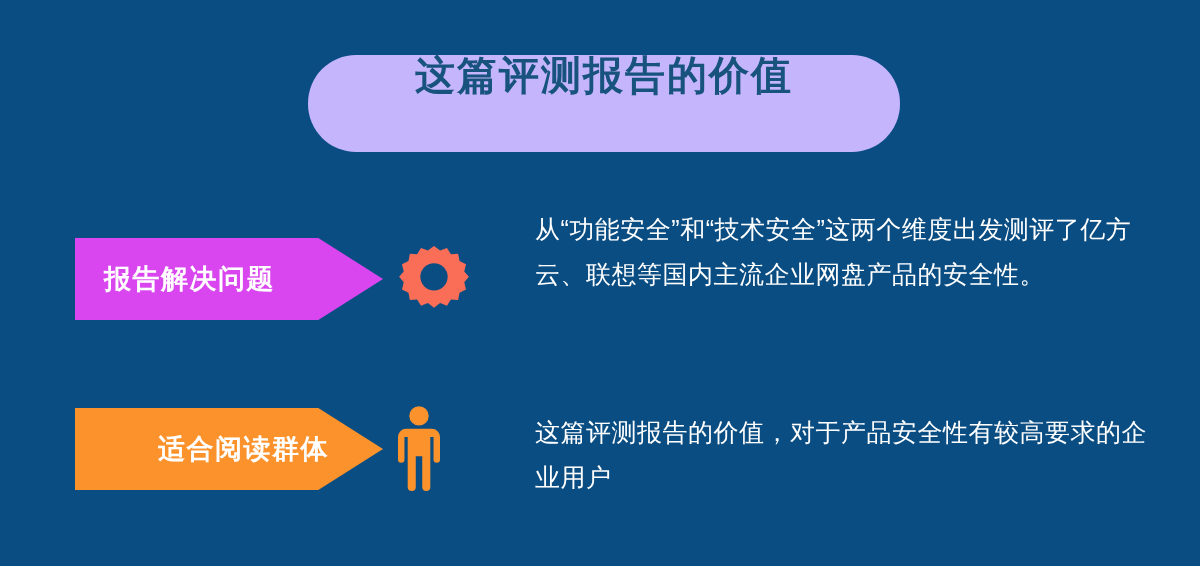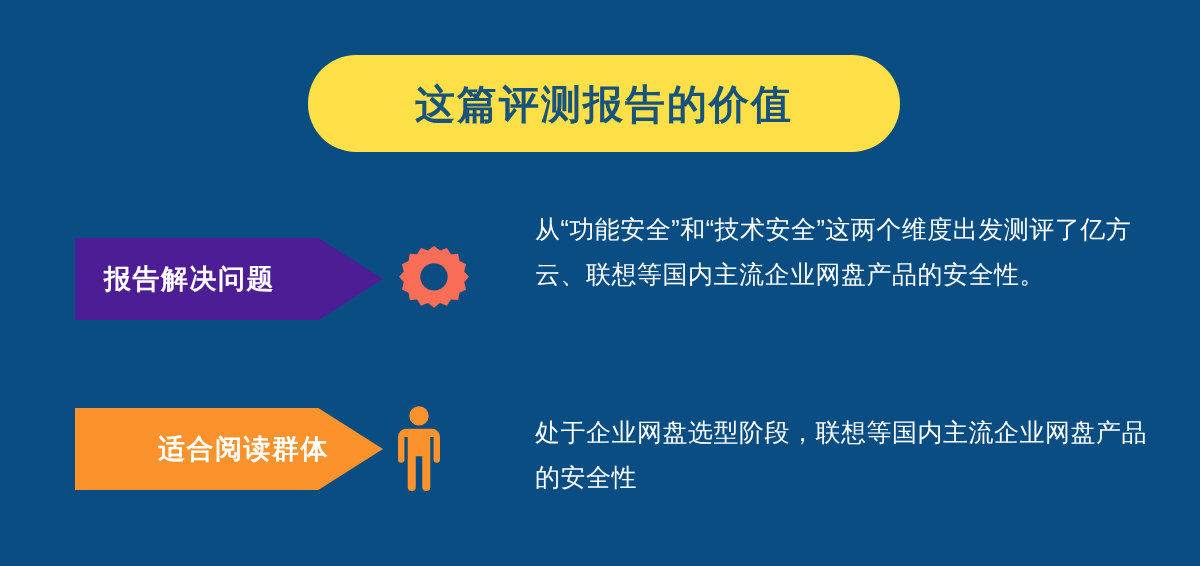--- a/index.html
+++ b/index.html
@@ -20,24 +20,23 @@
     overflow: hidden;
   }
 
   
   #title-pill {
     position: absolute;
     left: 308px;
     top: 55px;
     width: 592px;
     height: 97px;
-    background: #fde047;
+    background: #c4b5fd;
     border-radius: 48px;
     display: flex;
-    align-items: center;
     justify-content: center;
   }
   #title-text {
     color: #18537E;
     font-size: 40px;
     font-weight: bold;
     letter-spacing: 2px;
     line-height: 1;
     white-space: nowrap;
   }
@@ -56,21 +55,21 @@
     position: absolute;
     left: 75px;
     width: 308px;
     height: 82px;
     display: flex;
     align-items: center;
     clip-path: polygon(0 0, 79% 0, 100% 50%, 79% 100%, 0 100%);
   }
   #badge-1 {
     top: 48px;
-    background: #4c1d95;
+    background: #d946ef;
   }
   #badge-2 {
     top: 48px;
     background: #FB922B;
     justify-content: center;
   }
   .badge-label {
     color: #FFFFFF;
     font-size: 27px;
     font-weight: bold;
@@ -141,16 +140,16 @@
 
     <div class="icon-wrap">
       <svg width="42" height="86" viewBox="0 0 52 106" aria-hidden="true">
         <g fill="#FB922B">
           <circle cx="26" cy="12" r="12"></circle>
           <path d="M10 28 h32 a10 10 0 0 1 10 10 v28 a4 4 0 0 1 -8 0 v-28 h-4 v62 a5 5 0 0 1 -10 0 v-38 h-8 v38 a5 5 0 0 1 -10 0 v-62 h-4 v28 a4 4 0 0 1 -8 0 v-28 a10 10 0 0 1 10 -10 z"></path>
         </g>
       </svg>
     </div>
 
-    <div class="body-text" id="para-2">处于企业网盘选型阶段，联想等国内主流企业网盘产品的安全性</div>
+    <div class="body-text" id="para-2">这篇评测报告的价值，对于产品安全性有较高要求的企业用户</div>
   </div>
 
 </div>
 
 </body></html>

